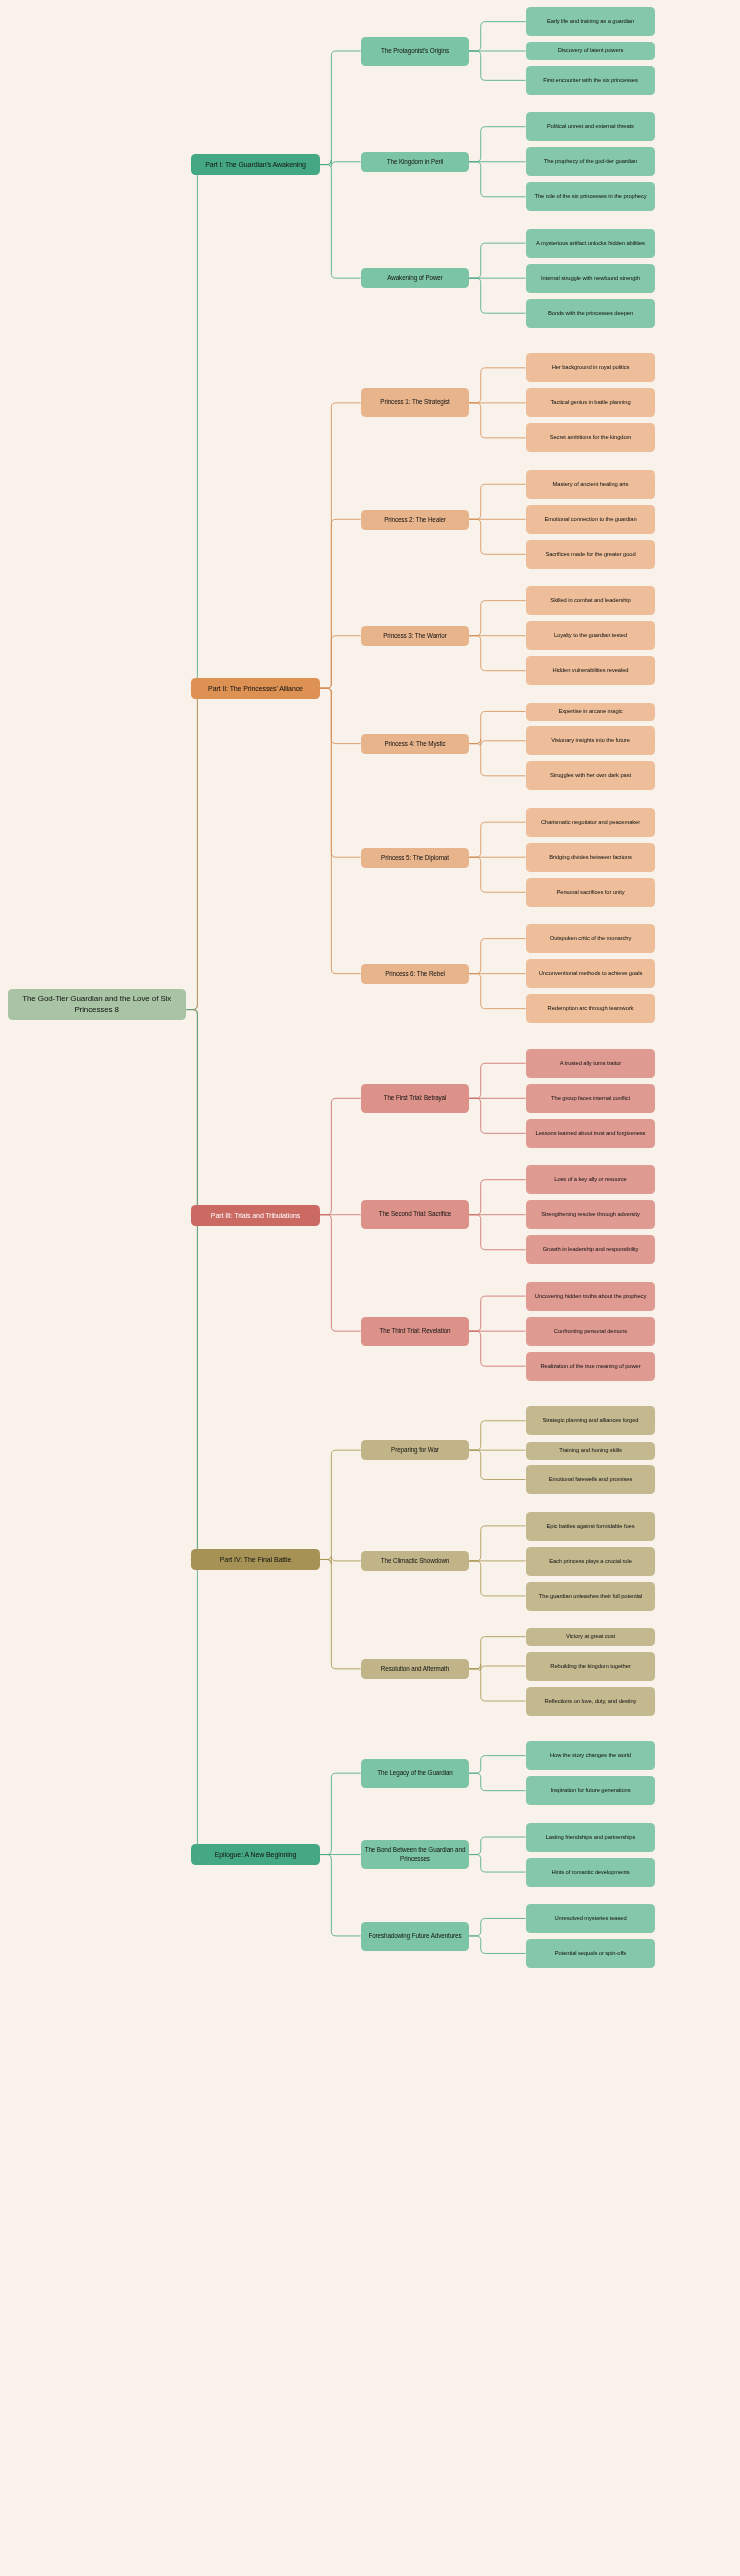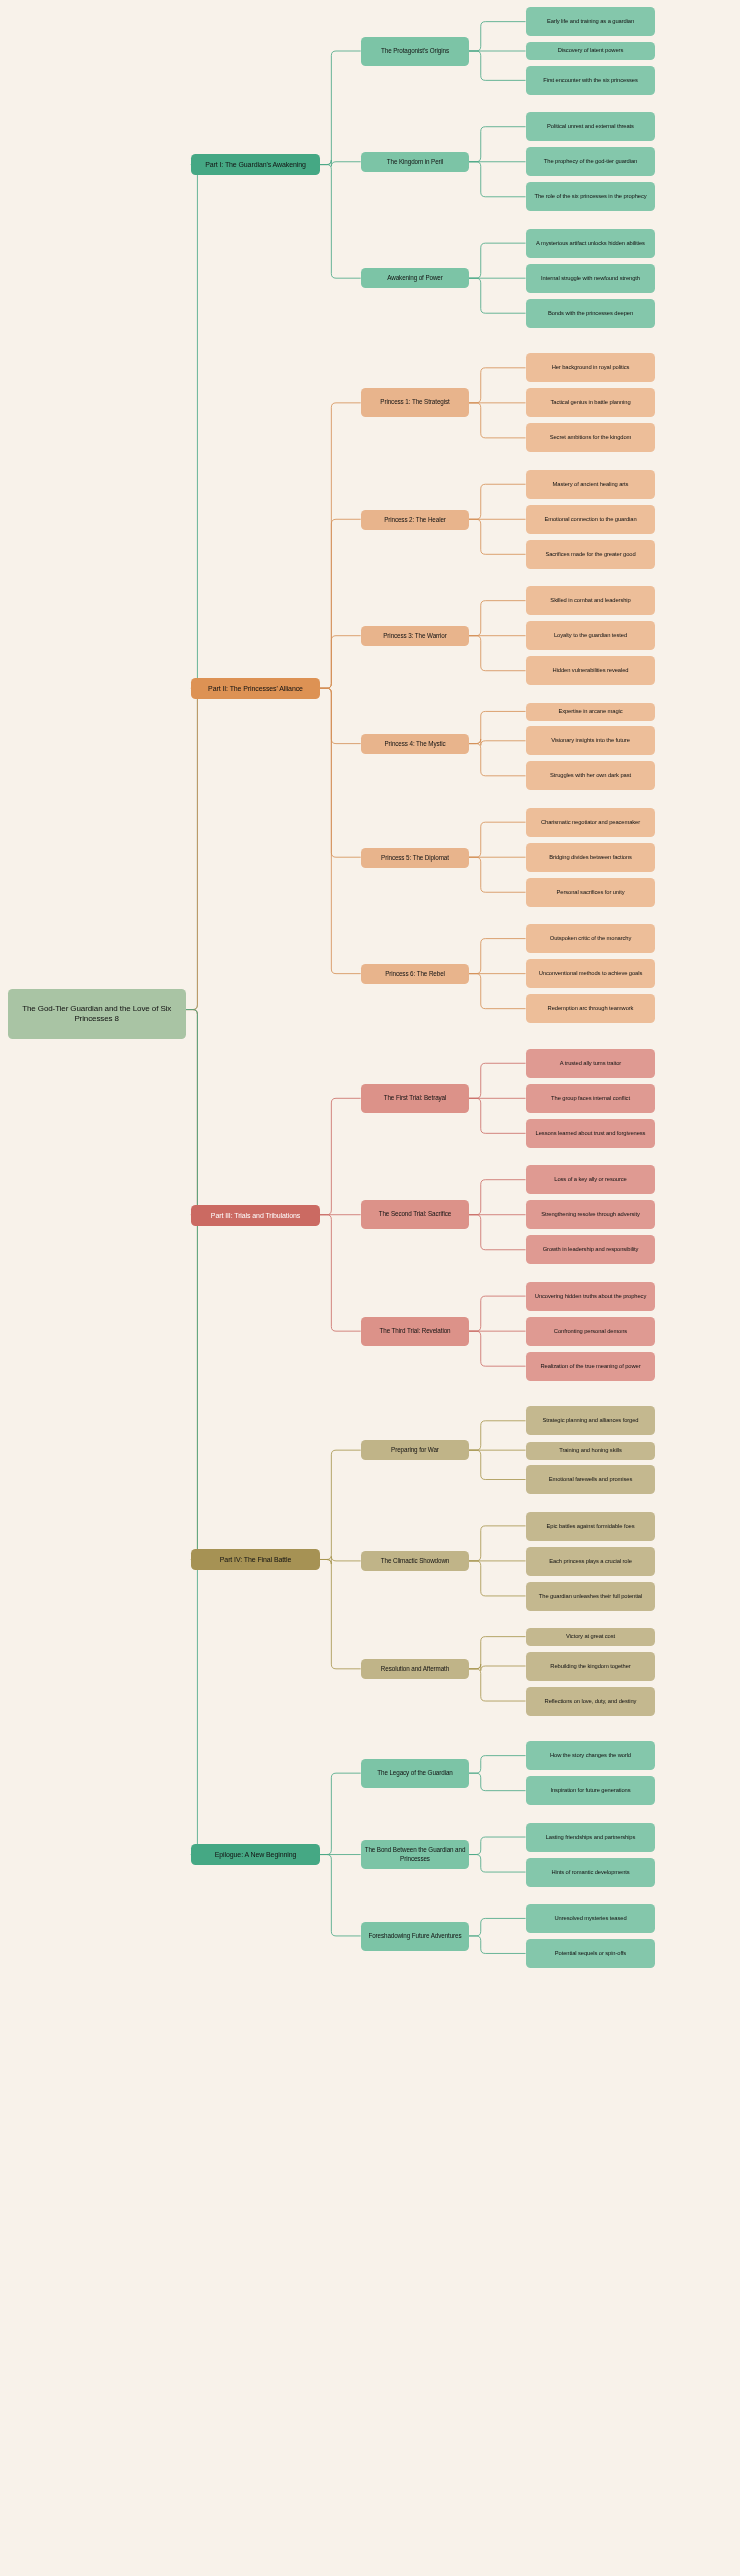--- a/index.html
+++ b/index.html
@@ -106,21 +106,21 @@
       <path d="M 910 3442 L 924 3442 Q 933 3442 933 3433 L 933 3417 Q 933 3408 942 3408 L 1020 3408" fill="none" stroke="#4aa886" stroke-width="1.6"></path>
       <path d="M 910 3442 L 924 3442 Q 933 3442 933 3451 L 933 3467 Q 933 3476 942 3476 L 1020 3476" fill="none" stroke="#4aa886" stroke-width="1.6"></path>
       <path d="M 620 3600 L 700 3600" fill="none" stroke="#4aa886" stroke-width="1.6"></path>
       <path d="M 910 3600 L 924 3600 Q 933 3600 933 3591 L 933 3575 Q 933 3566 942 3566 L 1020 3566" fill="none" stroke="#4aa886" stroke-width="1.6"></path>
       <path d="M 910 3600 L 924 3600 Q 933 3600 933 3609 L 933 3625 Q 933 3634 942 3634 L 1020 3634" fill="none" stroke="#4aa886" stroke-width="1.6"></path>
       <path d="M 620 3600 L 634 3600 Q 643 3600 643 3609 L 643 3749 Q 643 3758 652 3758 L 700 3758" fill="none" stroke="#4aa886" stroke-width="1.6"></path>
       <path d="M 910 3758 L 924 3758 Q 933 3758 933 3749 L 933 3733 Q 933 3724 942 3724 L 1020 3724" fill="none" stroke="#4aa886" stroke-width="1.6"></path>
       <path d="M 910 3758 L 924 3758 Q 933 3758 933 3767 L 933 3783 Q 933 3792 942 3792 L 1020 3792" fill="none" stroke="#4aa886" stroke-width="1.6"></path>
     </svg>
   <div id="nodes">
-      <div class="node root" style="left: 7.7px; top: 989px; width: 178px; height: 50px; background: rgb(169, 196, 164);">
+      <div class="node root" style="left: 7.7px; top: 989px; width: 178px; height: 31px; background: rgb(169, 196, 164);">
         <span>The God-Tier Guardian and the Love of Six Princesses 8</span>
       </div>
       <div class="node lvl1" style="left: 191px; top: 154px; width: 129px; height: 20.6px; background: rgb(69, 168, 132);">
         <span>Part I: The Guardian's Awakening</span>
       </div>
       <div class="node lvl2" style="left: 361px; top: 37px; width: 108px; height: 29px; background: rgb(124, 196, 166);">
         <span>The Protagonist's Origins</span>
       </div>
       <div class="node lvl3" style="left: 526px; top: 7.2px; width: 129px; height: 29px; background: rgb(132, 199, 171);">
         <span>Early life and training as a guardian</span>

